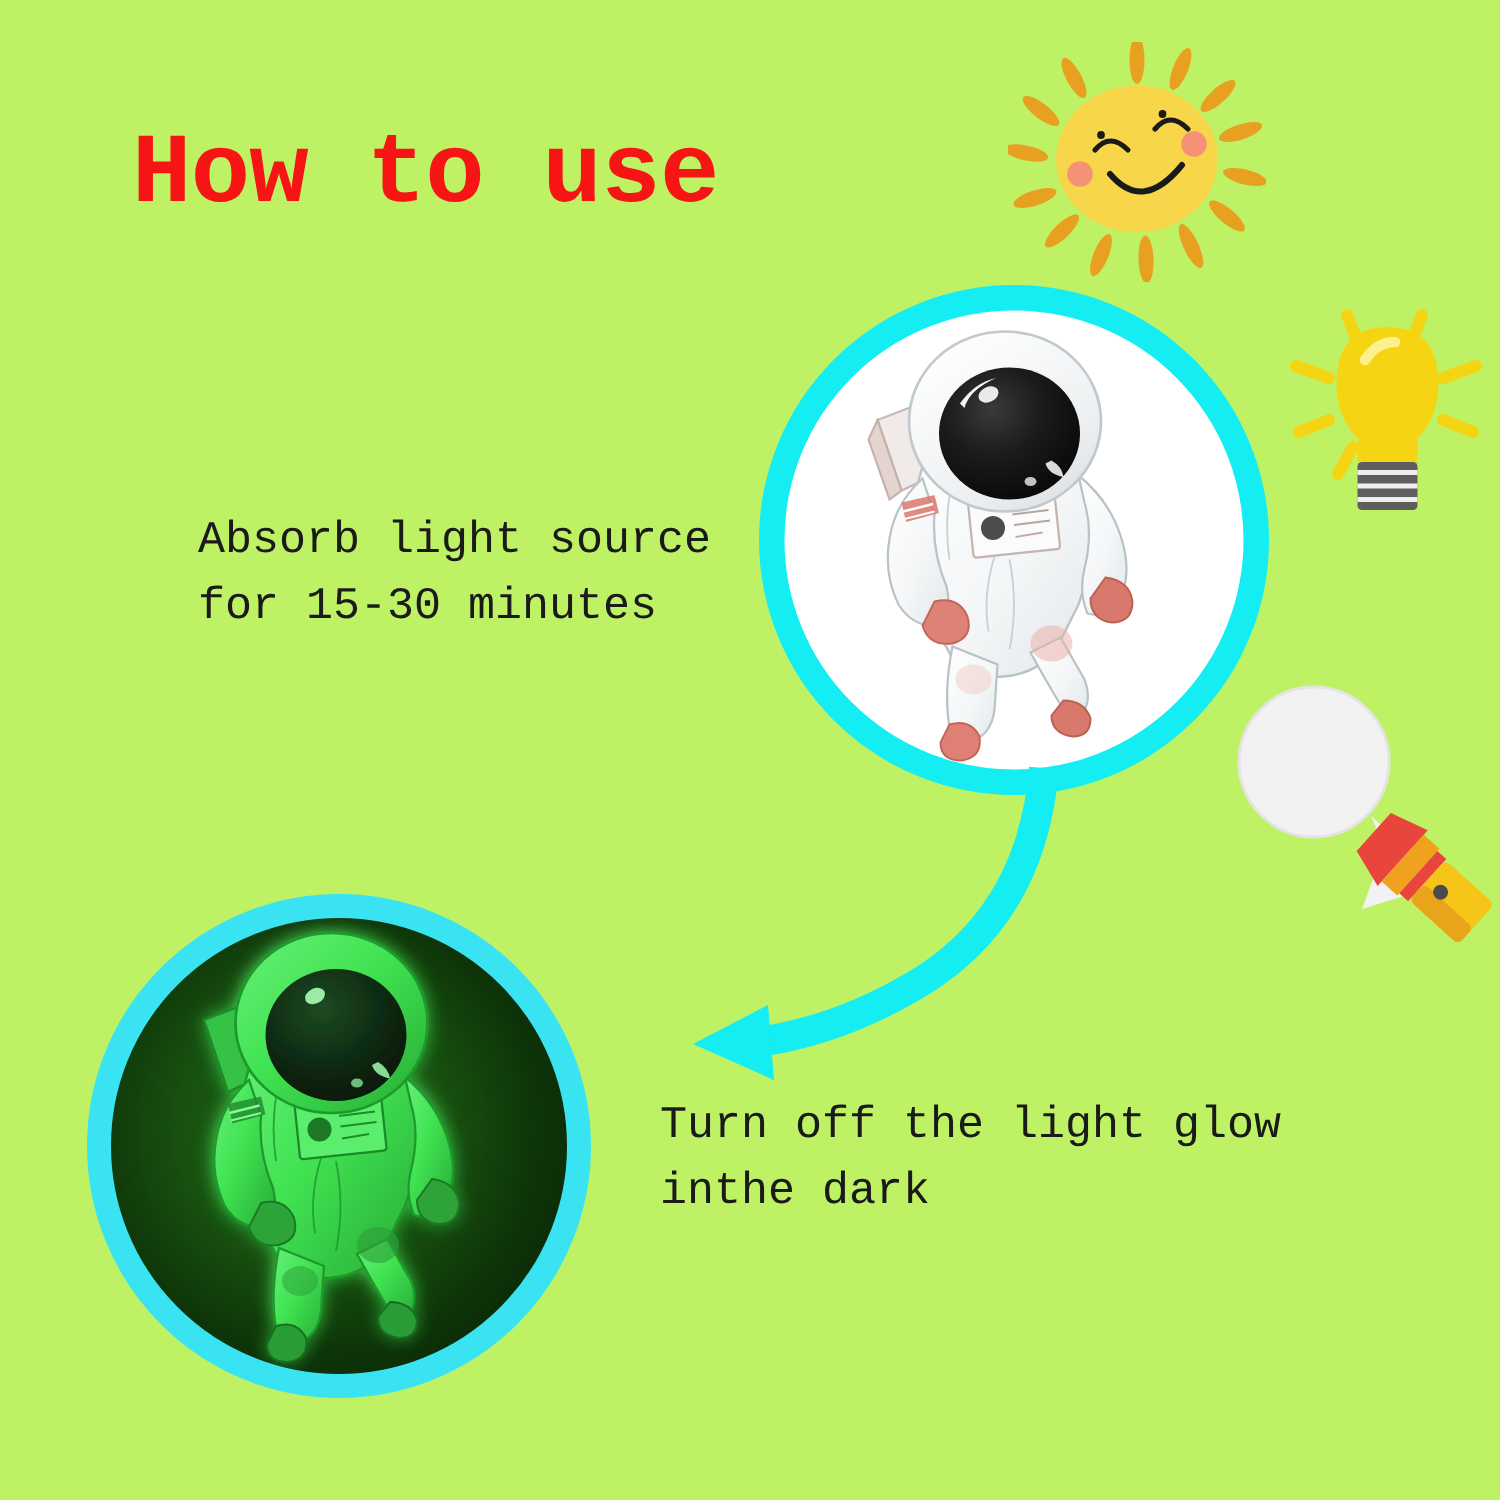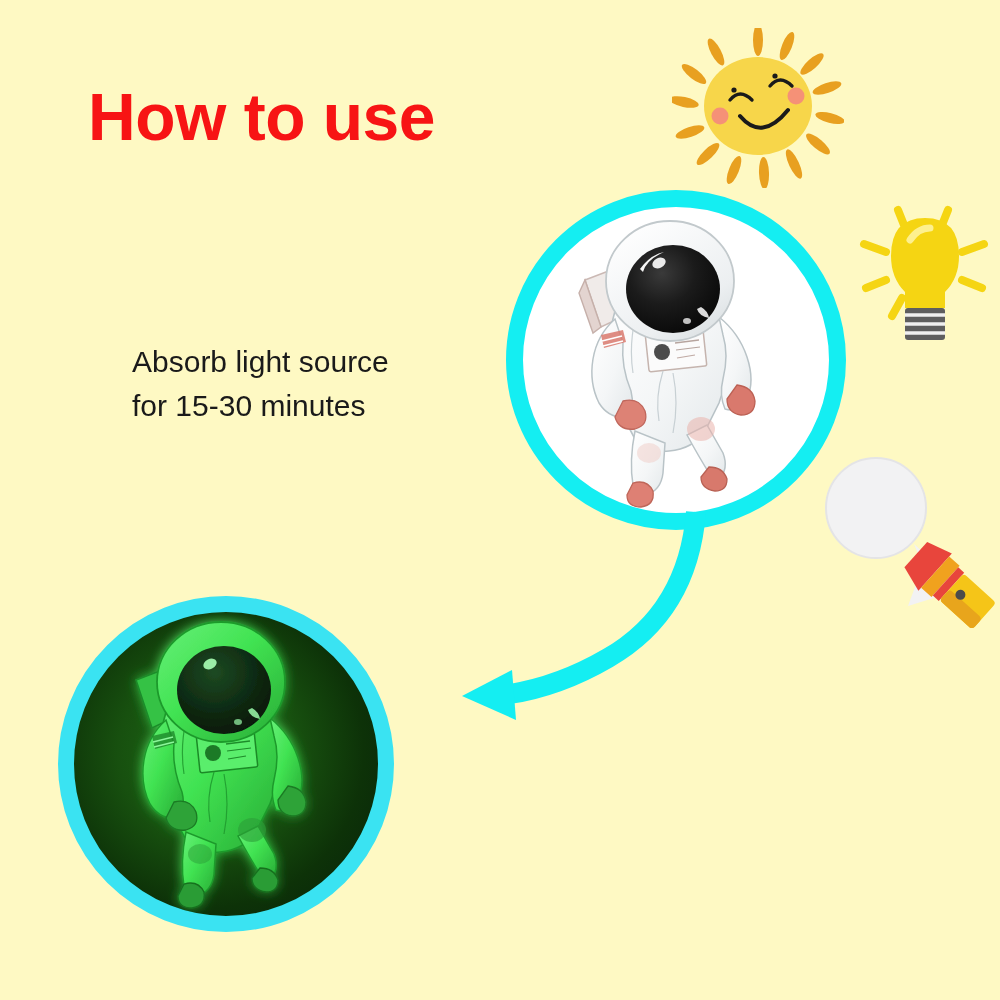--- a/index.html
+++ b/index.html
@@ -12,21 +12,22 @@
     height: 1000px;
     position: relative;
     overflow: hidden;
     font-family: "Liberation Sans", sans-serif;
   }
   .stage {
     position: absolute;
     left: 0; top: 0;
     width: 1000px;
     height: 1000px;
-    background: #fef9c3;
+    background: #bef264;
+    font-family: Liberation Mono, monospace;
   }
 
   
   #page-title {
     position: absolute;
     left: 88px;
     top: 84px;
     font-size: 66px;
     font-weight: bold;
     color: #f71414;
@@ -118,20 +119,22 @@
 </head>
 <body>
 
 <div class="stage">
 
   <div id="page-title">How to use</div>
 
   <div class="caption" id="caption-absorb">Absorb light source
 for 15-30 minutes</div>
 
+  <div class="caption" id="caption-glow">Turn off the light glow
+inthe dark</div>
 
   <div class="photo-circle" id="circle-light">
     <div class="circle-inner">
       <svg viewBox="0 0 306 306" width="306" height="306">
         <defs>
           <linearGradient id="suitG" x1="0" y1="0" x2="1" y2="1">
             <stop offset="0%" stop-color="#ffffff"></stop>
             <stop offset="55%" stop-color="#f4f6f7"></stop>
             <stop offset="100%" stop-color="#e3e8ea"></stop>
           </linearGradient>

